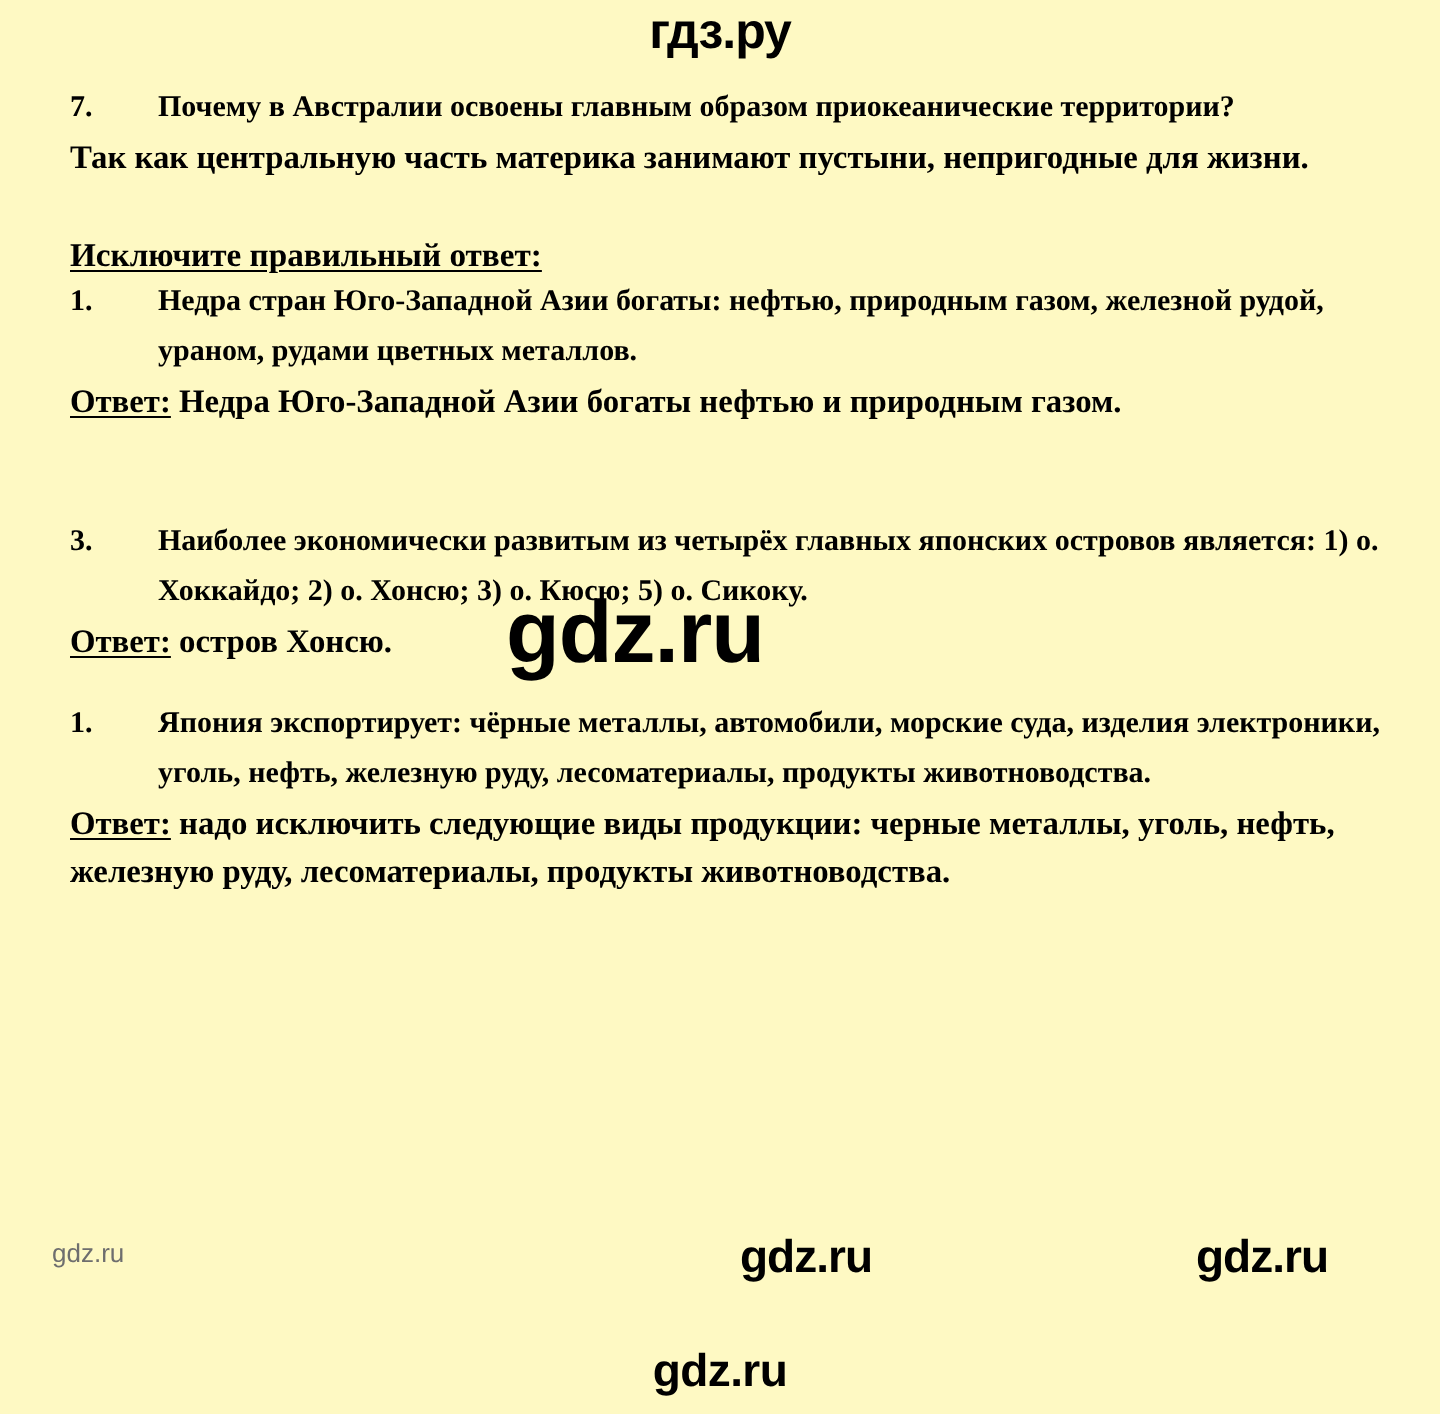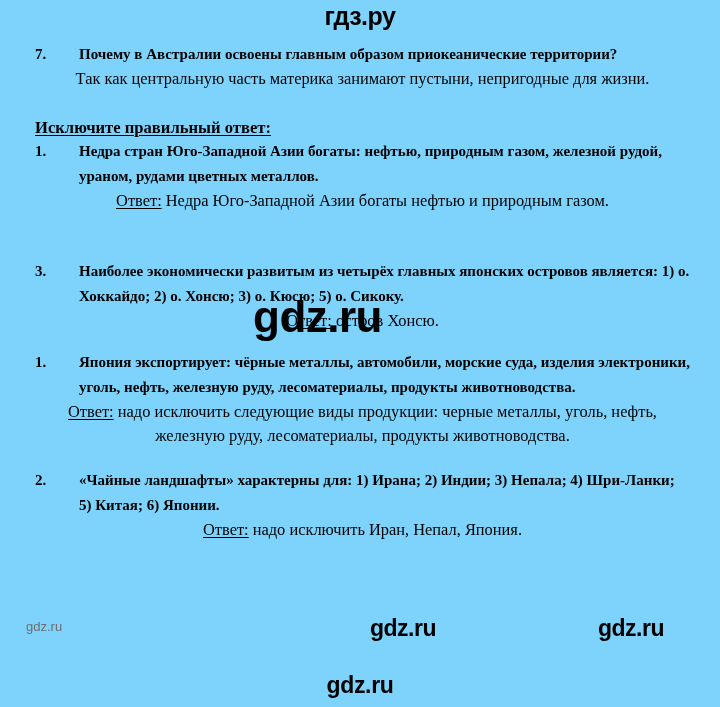--- a/index.html
+++ b/index.html
@@ -10,21 +10,21 @@
   }
   body {
     font-family: "Liberation Serif", "DejaVu Serif", serif;
     color: #000000;
   }
   #page {
     position: relative;
     width: 720px;
     height: 707px;
     overflow: hidden;
-    background: #7dd3fc;
+    background: #fef9c3;
   }
 
   
   .top-logo {
     position: absolute;
     left: 0;
     top: 2px;
     width: 720px;
     text-align: center;
     font-family: "Liberation Sans", "DejaVu Sans", sans-serif;
@@ -42,22 +42,22 @@
     top: 42px;
     width: 655px;
   }
 
   .blk { margin: 0; padding: 0; }
 
   
   .plain {
     font-size: 16.4px;
     line-height: 23.5px;
-    font-weight: normal;
-    text-align: center;
+    font-weight: bold;
+    text-align: left;
     margin: 0;
     white-space: normal;
   }
 
   
   .section-head {
     font-size: 16.6px;
     line-height: 23.5px;
     font-weight: bold;
     text-decoration: underline;
@@ -162,24 +162,20 @@
     <div class="sp-12"></div>
 
 
     <div class="blk">
       <p class="q"><span class="num">1.</span><span>Япония экспортирует: чёрные металлы, автомобили, морские суда, изделия электроники, уголь, нефть, железную руду, лесоматериалы, продукты животноводства.</span></p>
       <p class="plain"><span class="lbl">Ответ:</span><span> надо исключить следующие виды продукции: черные металлы, уголь, нефть, железную руду, лесоматериалы, продукты животноводства.</span></p>
     </div>
 
     <div class="sp-14"></div>
 
-    <div class="blk">
-      <p class="q"><span class="num">2.</span><span>«Чайные ландшафты» характерны для: 1) Ирана; 2) Индии; 3) Непала; 4) Шри-Ланки; 5) Китая; 6) Японии.</span></p>
-      <p class="plain"><span class="lbl">Ответ:</span><span> надо исключить Иран, Непал, Япония.</span></p>
-    </div>
 
   </div>
 
   <div class="wm wm-big">gdz.ru</div>
   <div class="wm wm-mid-left">gdz.ru</div>
   <div class="wm wm-mid-center">gdz.ru</div>
   <div class="wm wm-mid-right">gdz.ru</div>
   <div class="wm wm-bottom">gdz.ru</div>
 
 </div>

